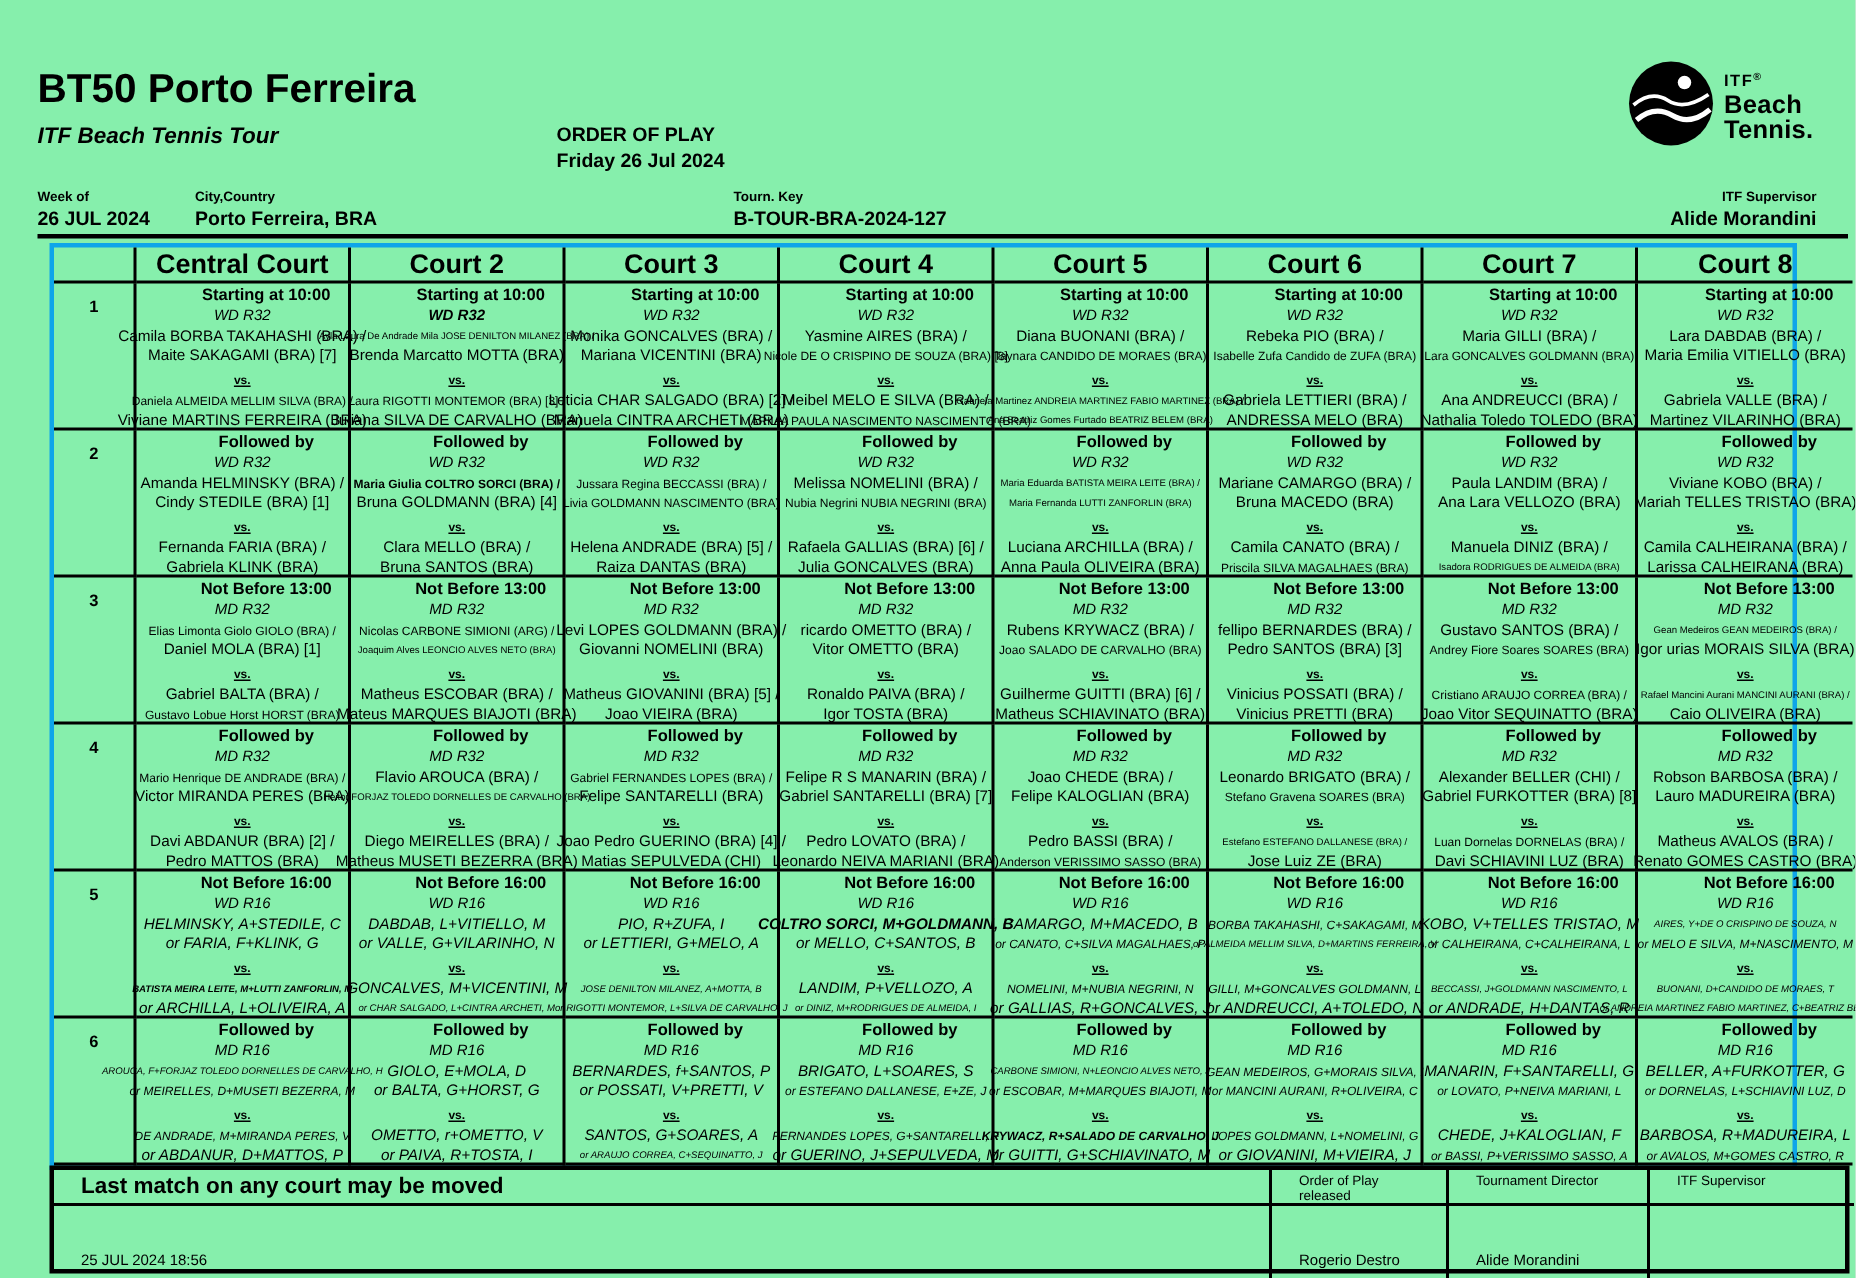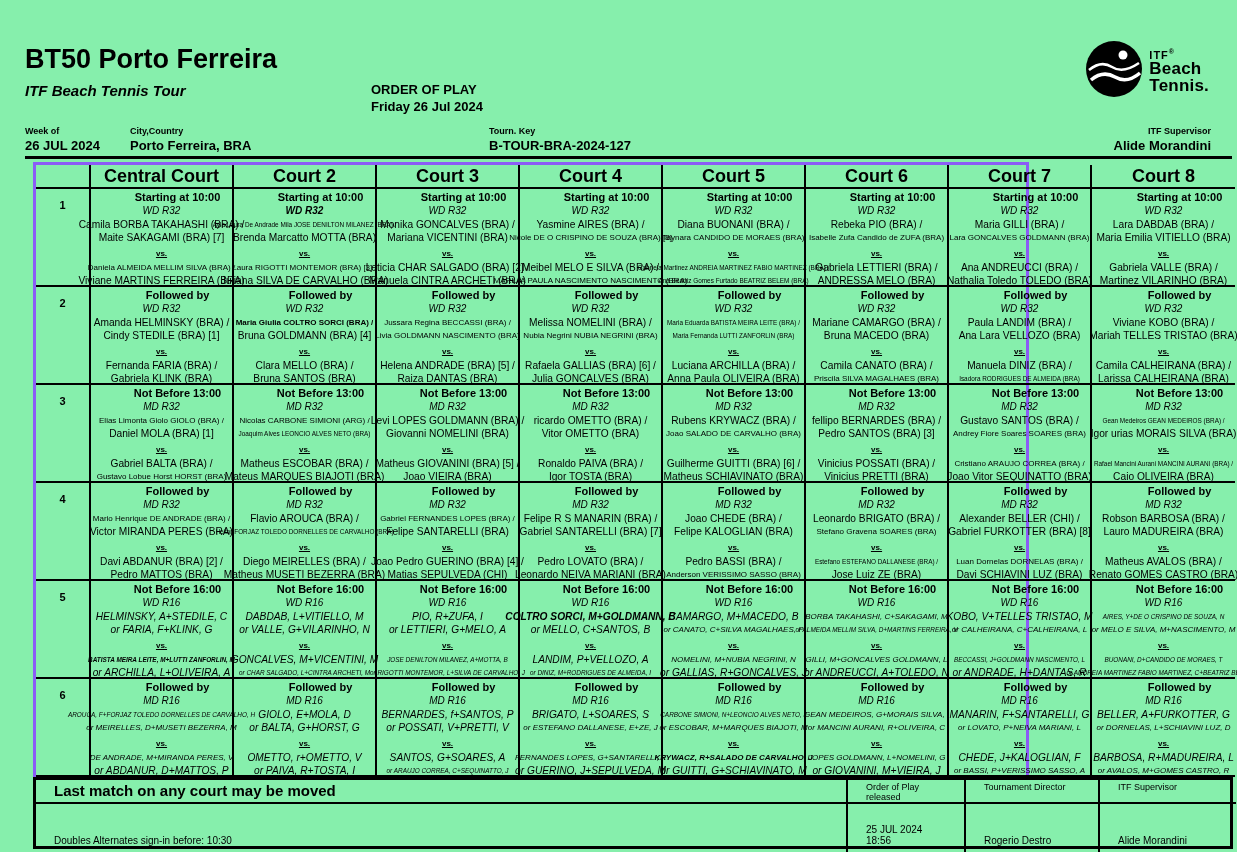--- a/index.html
+++ b/index.html
@@ -21,24 +21,24 @@
   .lab-key    { left:489px; top:126px; }  .val-key   { left:489px; top:138px; }
   .lab-sup    { right:26px; top:126px; }  .val-sup   { right:26px; top:138px; }
   .rule       { position:absolute; left:25px; top:156px; width:1207px; height:3px; background:#000; }
   
   .logo { position:absolute; right:28px; top:40px; display:flex; align-items:center; gap:6px; }
   .logo-text { display:flex; flex-direction:column; line-height:1; }
   .logo-itf   { font-size:11px; font-weight:bold; letter-spacing:1px; }
   .logo-big   { font-size:17px; font-weight:bold; letter-spacing:.2px; }
   
   .sched {
-    position:absolute; left:33px; top:162px; width:996px;
+    position:absolute; left:33px; top:162px; width:1165px;
     display:grid; grid-template-columns:55px repeat(8,143px);
     grid-template-rows:24px repeat(6,98px);
-    border:3px solid #8b5cf6;
+    border:3px solid #0ea5e9;
   }
   .sched > div { border-right:2px solid #000; border-bottom:2px solid #000; overflow:visible; }
   .sched > div:nth-child(9n) { border-right:none; }
   .corner {}
   .court-h { font-size:18px; font-weight:bold; text-align:center; line-height:22px; white-space:nowrap; }
   .rownum  { font-size:11px; font-weight:bold; text-align:center; padding-top:10px; }
   .cell    { text-align:center; padding-top:2px; }
   .time  { font-size:11px; font-weight:bold; height:14px;padding-left:32px; }
   .round { font-size:10px; font-style:italic; height:13px; }
   .round.b { font-weight:bold; }
@@ -546,19 +546,18 @@
         <div class="line">BARBOSA, R+MADUREIRA, L</div>
         <div class="line s1">or AVALOS, M+GOMES CASTRO, R</div>
       </div>
     </div>
 
   <div class="foot">
     <div class="f-note">Last match on any court may be moved</div>
     <div class="f-lab">Order of Play released</div>
     <div class="f-lab">Tournament Director</div>
     <div class="f-lab">ITF Supervisor</div>
-    <div class="f-bot">Doubles Alternates sign-in before: 10:30</div>
     <div class="f-bot">25 JUL 2024 18:56</div>
     <div class="f-bot">Rogerio Destro</div>
     <div class="f-bot">Alide Morandini</div>
   </div>
 
 </div>
 
 </body></html>

